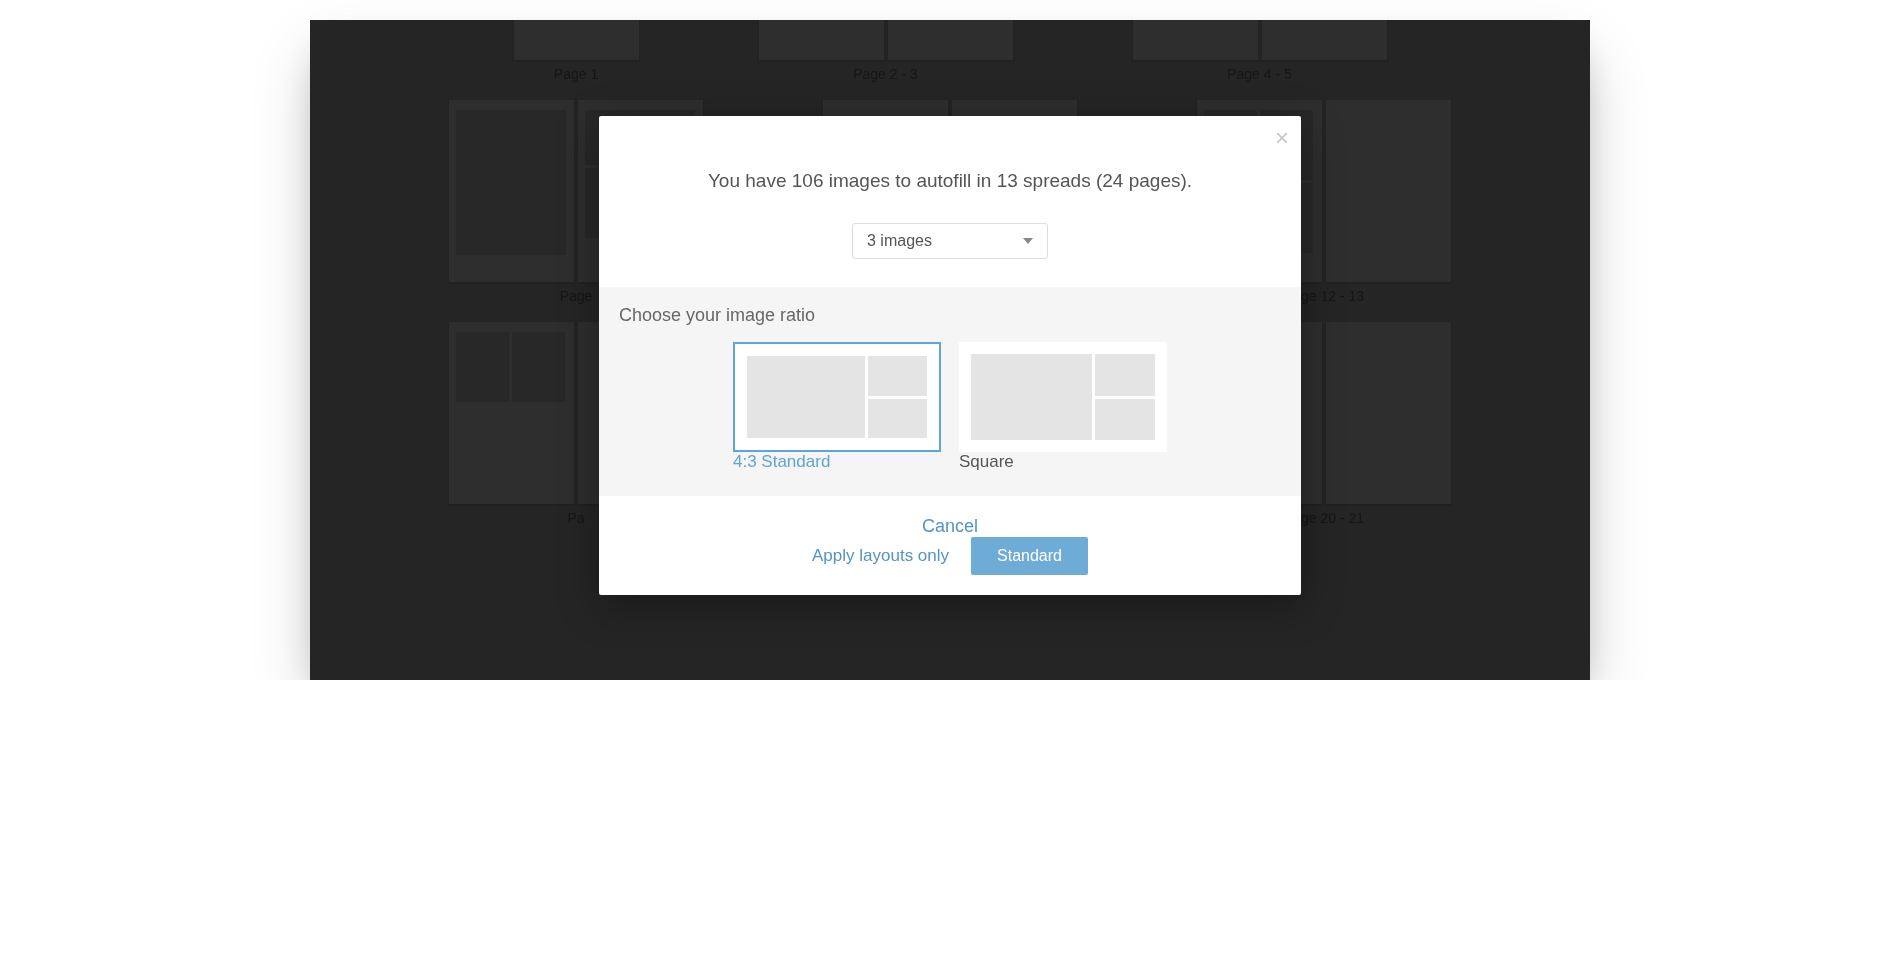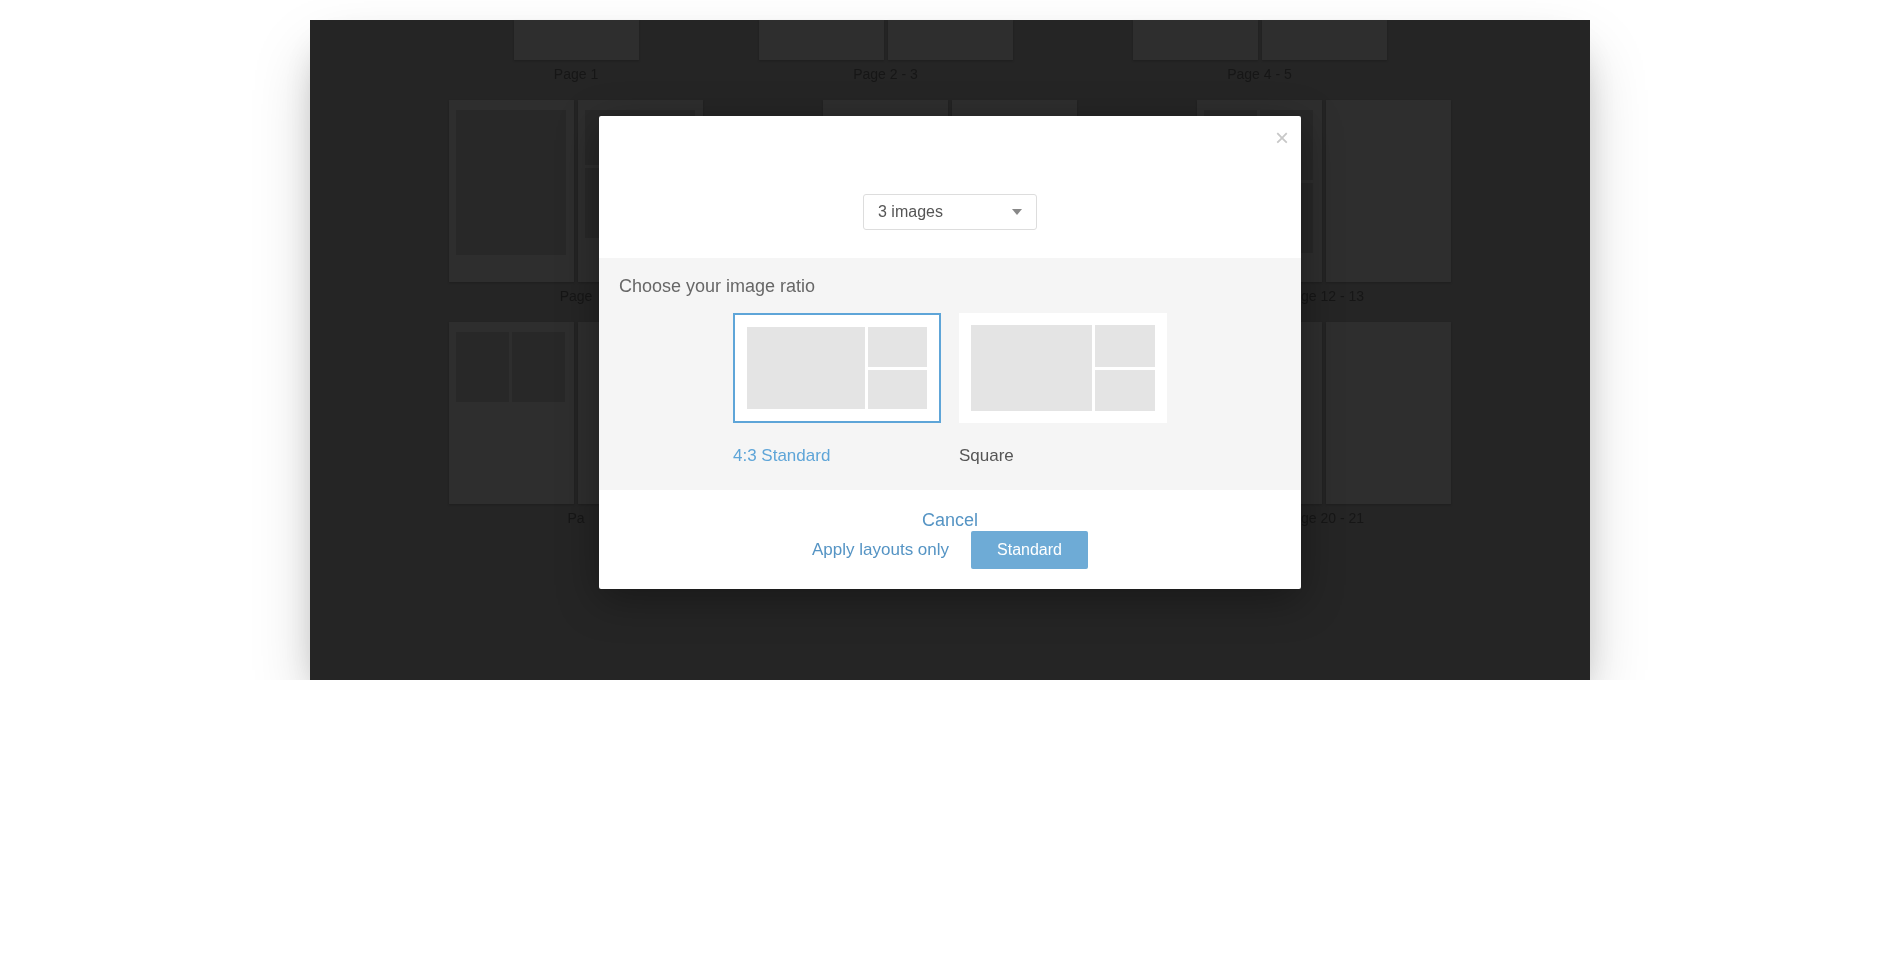--- a/index.html
+++ b/index.html
@@ -14,32 +14,32 @@
 .bg-page.top { height: 40px; padding-top: 0; }
 .bg-img { background: #505050; }
 .bg-img.big { width: 110px; height: 145px; }
 .bg-img.half { width: 53px; height: 70px; }
 .bg-img.wide { width: 110px; height: 55px; }
 .bg-label { font-size: 14px; color: #2d2d2d; text-align: center; }
 .modal { position: absolute; left: 50%; top: 96px; transform: translateX(-50%); width: 702px; background: #fff; border-radius: 2px; box-shadow: 0 10px 40px rgba(0,0,0,.35); }
 .close-x { position: absolute; right: 12px; top: 8px; font-size: 24px; color: #c8c8c8; cursor: pointer; font-weight: 400; }
 .m-head { padding: 50px 40px 24px; text-align: center; color: #555; font-size: 19px; line-height: 1.55; }
 .m-head p { font-weight: 300; }
-.dd { width: 174px; height: 36px; margin: 4px auto 28px; border: 1px solid #ddd; border-radius: 3px; display: flex; align-items: center; justify-content: space-between; padding: 0 14px; color: #555; font-size: 16px; cursor: pointer; }
+.dd { width: 196px; height: 36px; margin: 4px auto 28px; border: 1px solid #ddd; border-radius: 3px; display: flex; align-items: center; justify-content: space-between; padding: 0 14px; color: #555; font-size: 16px; cursor: pointer; }
 .caret { width: 0; height: 0; border-left: 5px solid transparent; border-right: 5px solid transparent; border-top: 6px solid #888; }
 .ratio-section { background: #f5f5f5; padding: 18px 20px 24px; }
 .ratio-title { color: #676767; font-size: 18px; margin-bottom: 16px; font-weight: 300; }
 .ratios { display: flex; justify-content: center; gap: 18px; }
 .ratio-opt { cursor: pointer; }
 .thumb { width: 208px; height: 110px; background: #fff; padding: 12px 12px; display: flex; gap: 3px; }
 .thumb.sel { border: 2px solid #5ea5d8; }
 .tbig { flex: 2; background: #e4e4e4; }
 .tcol { flex: 1; display: flex; flex-direction: column; gap: 3px; }
 .tsm { flex: 1; background: #e4e4e4; }
-.ratio-lbl { margin-top: 23px; font-size: 17px; color: #555; font-weight: 300; }
+.ratio-lbl { margin-top: 0; font-size: 17px; color: #555; font-weight: 300; }
 .ratio-lbl.sel { color: #5ea5d8; }
 .footer { display: flex; align-items: center; justify-content: space-between; padding: 20px 24px; flex-direction: column; }
 .cancel { color: #5594c4; font-size: 18px; cursor: pointer; font-weight: 300; }
 .ftr-right { display: flex; align-items: center; gap: 22px; }
 .apply-only { color: #5594c4; font-size: 17px; cursor: pointer; font-weight: 300; }
 .btn-primary { background: #6eabd6; color: #fff; border: none; padding: 10px 26px; font-size: 16px; border-radius: 2px; cursor: pointer; font-weight: 300; }
 </style>
 </head>
 <body>
 
@@ -126,20 +126,21 @@
           </div>
           <div class="bg-label">Page 20 - 21</div>
         </div>
     </div>
   </div>
   <div class="overlay"></div>
 
   <div class="modal">
     <span class="close-x">×</span>
     <div class="m-head">
+      <p>You have 106 images to autofill in 13 spreads (24 pages).</p>
     </div>
     <div class="dd">
       <span>3 images</span>
       <span class="caret"></span>
     </div>
     <div class="ratio-section">
       <div class="ratio-title">Choose your image ratio</div>
       <div class="ratios">
         <div class="ratio-opt">
           <div class="thumb sel">

